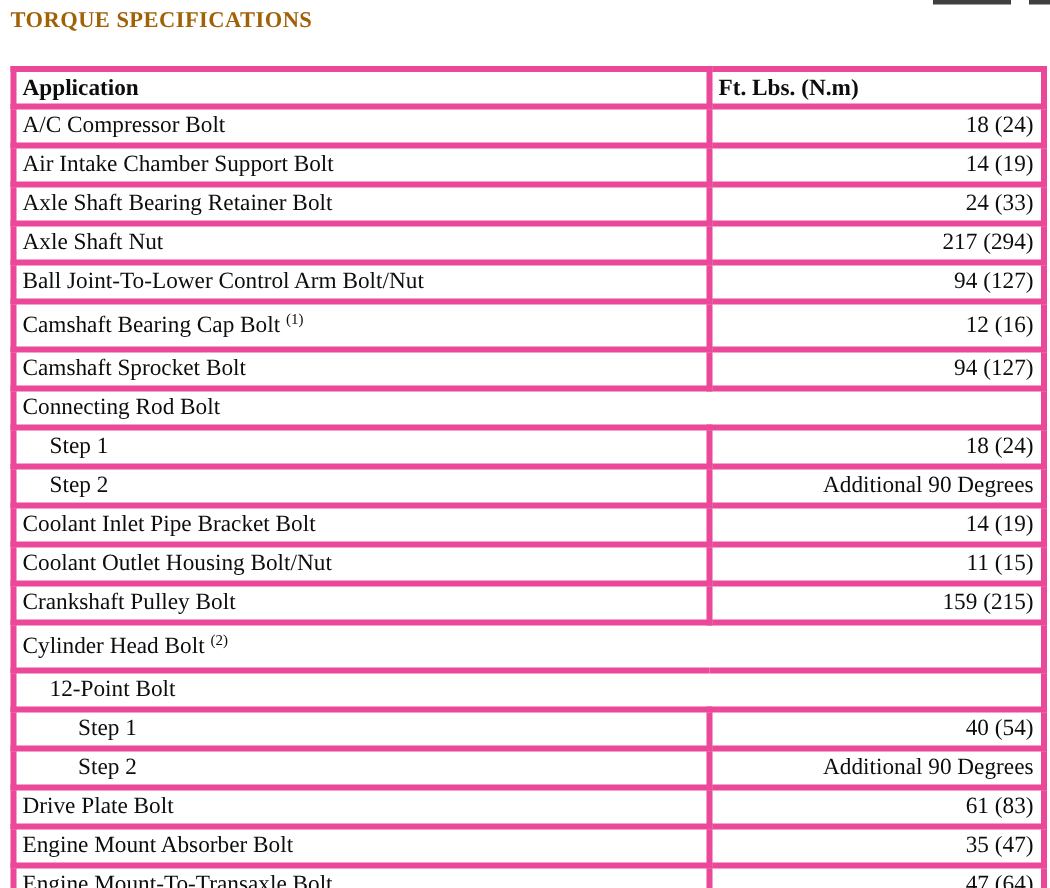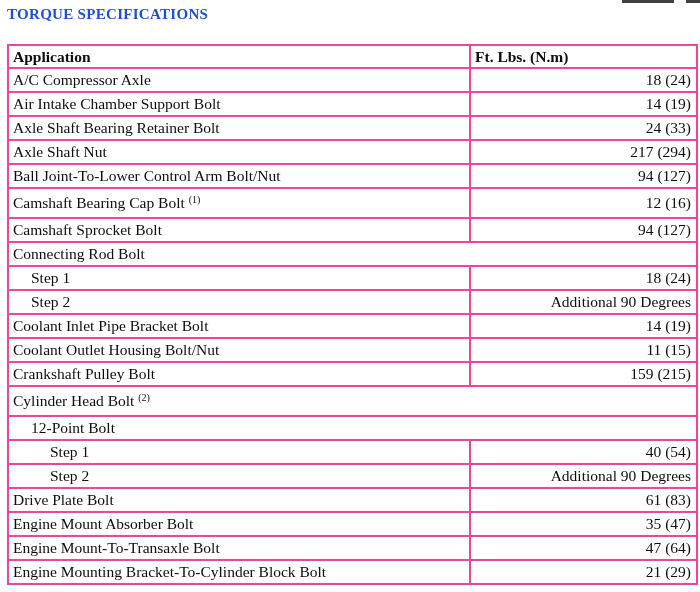--- a/index.html
+++ b/index.html
@@ -14,21 +14,21 @@
   }
 
   
   .page-title {
     position: absolute;
     left: 7px;
     top: 6px;
     font-size: 15px;
     font-weight: 700;
     letter-spacing: 0.3px;
-    color: #1d4ed8;
+    color: #a16207;
   }
 
   
   .frag {
     position: absolute;
     top: 0;
     height: 3px;
     background: #3f3f3f;
   }
   .frag-1 { left: 622px; width: 52px; }
@@ -38,21 +38,21 @@
   table.spec {
     position: absolute;
     left: 7px;
     top: 44px;
     width: 691px;
     border-collapse: collapse;
     table-layout: fixed;
     border: 2px solid #121212;
   }
   .spec th, .spec td {
-    border: 2px solid #ec4899;
+    border: 4px solid #ec4899;
     font-size: 15.5px;
     white-space: nowrap;
     overflow: hidden;
   }
   .spec th {
     height: 21px;
     font-weight: 700;
     padding: 0 4px;
   }
   .spec th.col-app { width: 452px; text-align: left; }
@@ -88,21 +88,21 @@
 
 <table class="spec">
   <thead>
     <tr>
       <th class="col-app">Application</th>
       <th class="col-val">Ft. Lbs. (N.m)</th>
     </tr>
   </thead>
   <tbody>
       <tr>
-        <td class="label indent0"><span>A/C Compressor Axle</span></td>
+        <td class="label indent0"><span>A/C Compressor Bolt</span></td>
         <td class="value">18 (24)</td>
       </tr>
       <tr>
         <td class="label indent0"><span>Air Intake Chamber Support Bolt</span></td>
         <td class="value">14 (19)</td>
       </tr>
       <tr>
         <td class="label indent0"><span>Axle Shaft Bearing Retainer Bolt</span></td>
         <td class="value">24 (33)</td>
       </tr>

